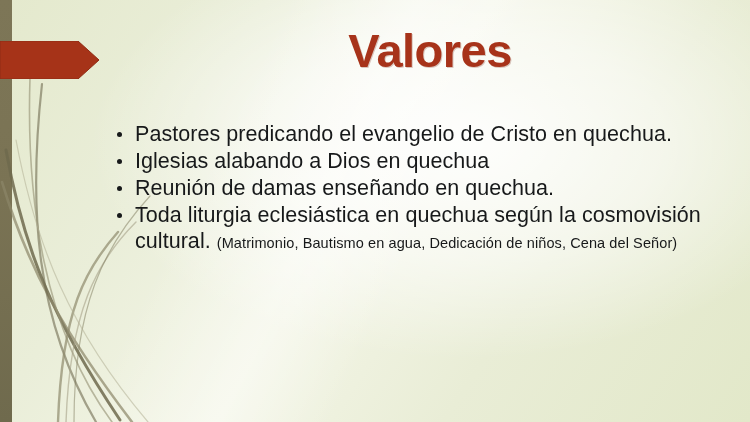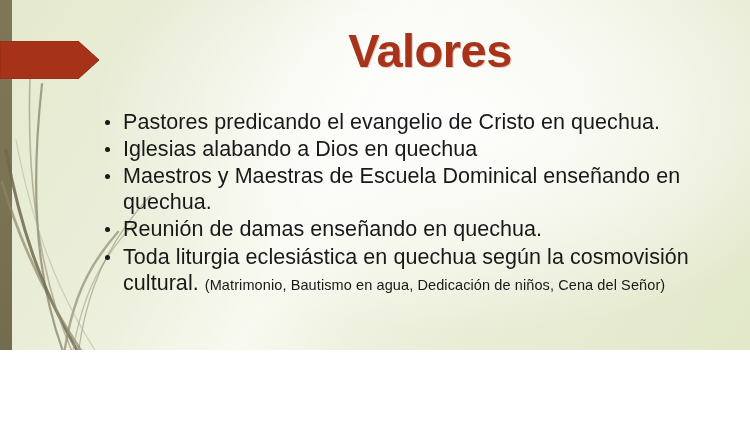--- a/index.html
+++ b/index.html
@@ -3,21 +3,21 @@
 <meta charset="utf-8">
 <style>
   html, body {
     margin: 0;
     padding: 0;
     background: #ffffff;
   }
   #slide {
     position: relative;
     width: 750px;
-    height: 350px;
+    height: 422px;
     overflow: hidden;
     font-family: "Liberation Sans", sans-serif;
     background: #7dd3fc;
   }
   
   .bg-base {
     position: absolute;
     inset: 0;
     background:
       radial-gradient(ellipse 520px 300px at 62% 34%, rgba(255,255,255,0.92) 0%, rgba(255,255,255,0.55) 38%, rgba(255,255,255,0.0) 72%),
@@ -71,21 +71,21 @@
   }
   
   .body-block {
     position: absolute;
     left: 101px;
     top: 109px;
     width: 645px;
   }
   ul.bullets {
     list-style: none;
-    margin: 0;
+    margin: 12px;
     padding: 0;
   }
   ul.bullets > li {
     position: relative;
     padding-left: 22px;
     color: #17191a;
     font-size: 21.5px;
     line-height: 1.215;
     font-weight: 400;
     letter-spacing: 0.05px;
@@ -135,19 +135,18 @@
       <polygon points="0,0 78,0 99,19 78,38 0,38" fill="none" stroke="#8f2c14" stroke-width="1"></polygon>
     </svg>
   </div>
 
   <div class="title">Valores</div>
 
   <div class="body-block">
     <ul class="bullets">
       <li><span>Pastores predicando el evangelio de Cristo en quechua.</span></li>
       <li><span>Iglesias alabando a Dios en quechua</span></li>
-      <li><span>Maestros y Maestras de Escuela Dominical enseñando en quechua.</span></li>
       <li><span>Reunión de damas enseñando en quechua.</span></li>
       <li><span>Toda liturgia eclesiástica en quechua según la cosmovisión cultural. </span><span class="small-note">(Matrimonio, Bautismo en agua, Dedicación de niños, Cena del Señor)</span></li>
     </ul>
   </div>
 
 </div>
 
 </body></html>

